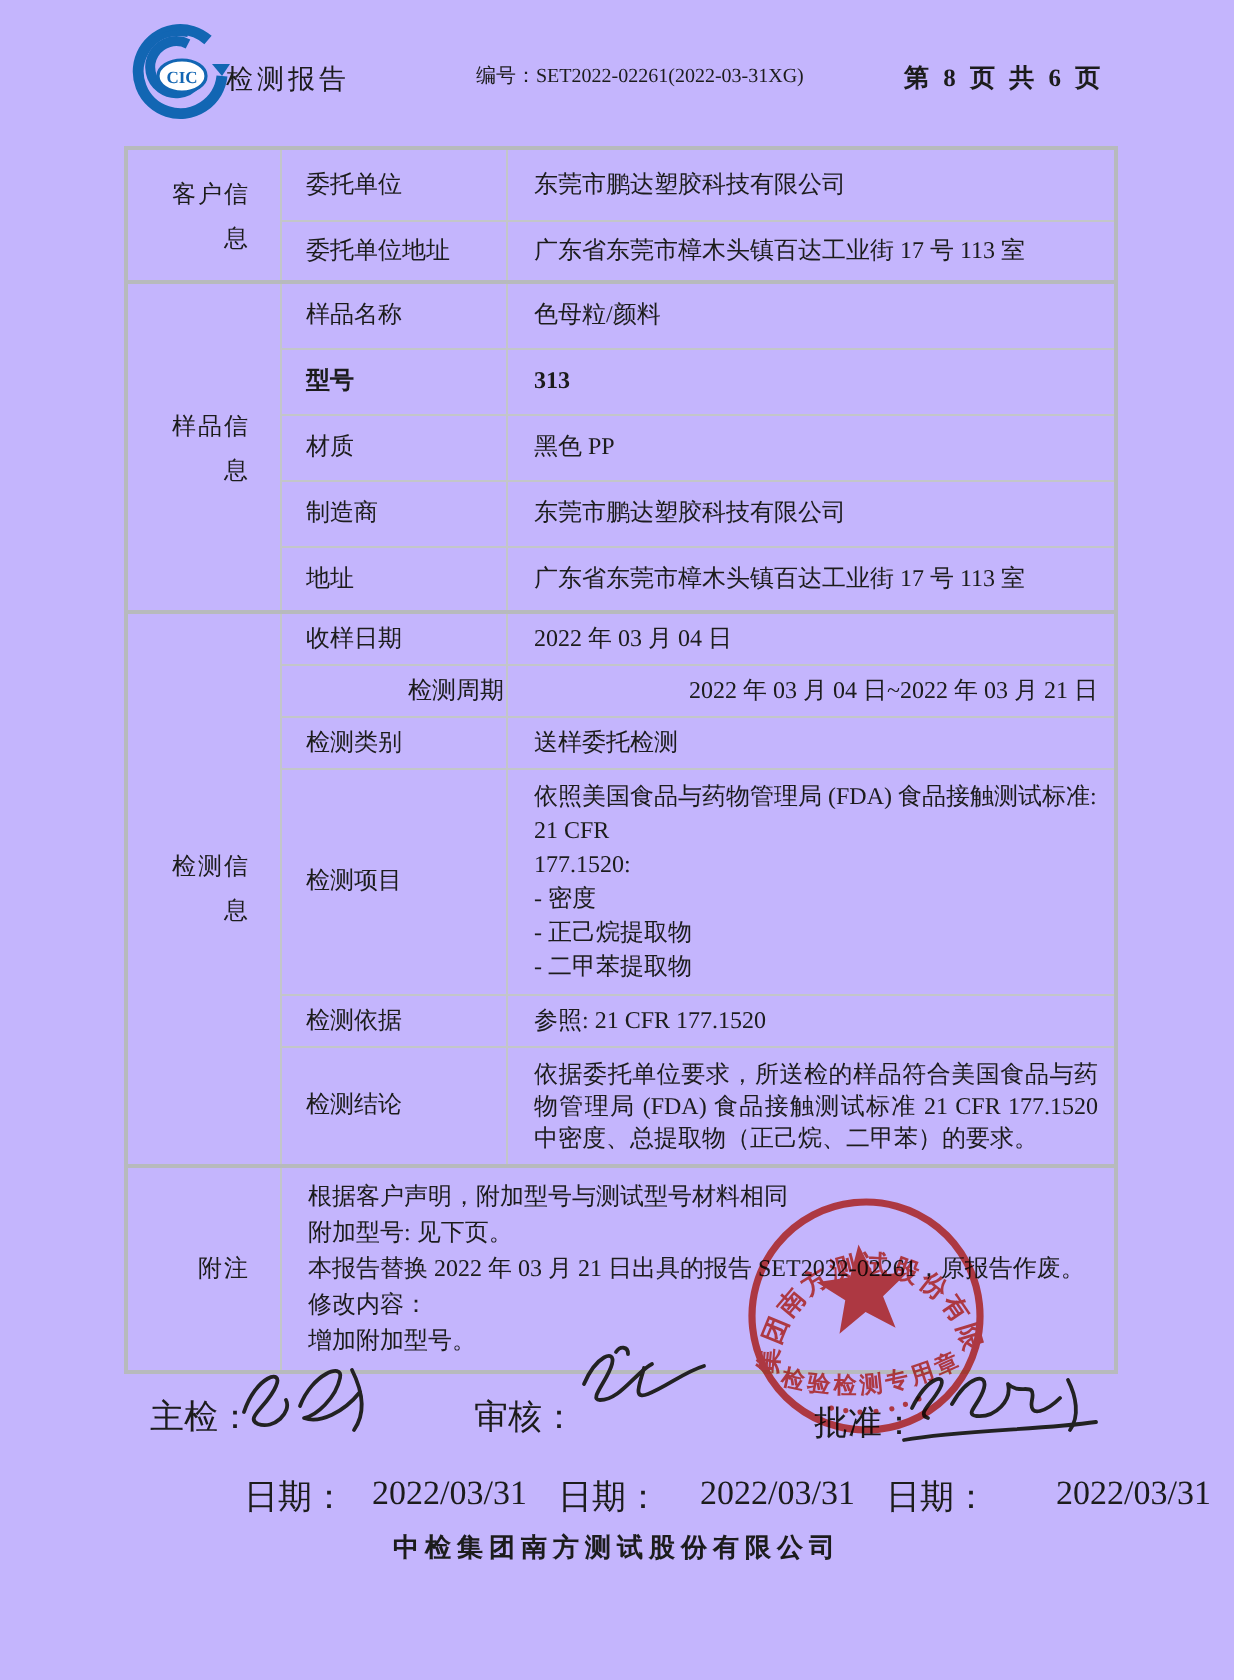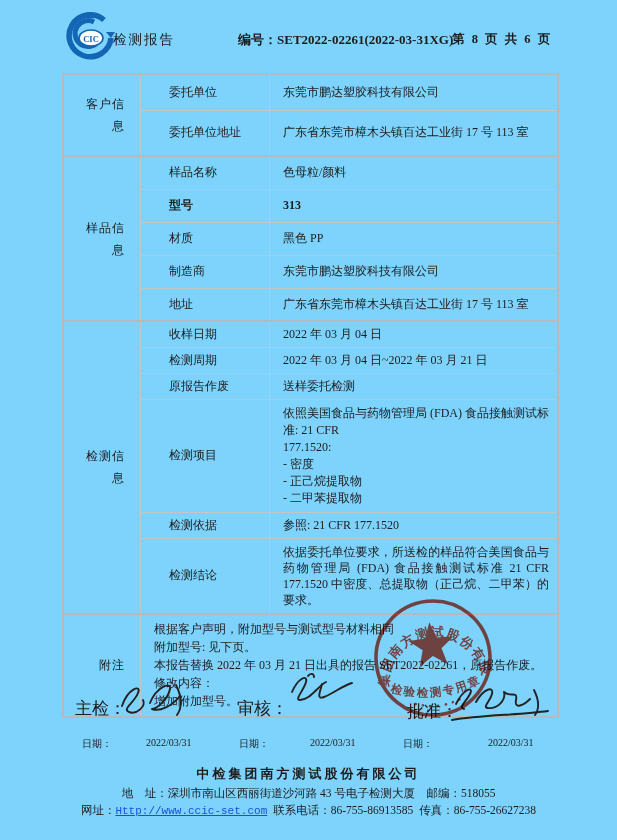--- a/index.html
+++ b/index.html
@@ -1,44 +1,44 @@
 <!DOCTYPE html>
 <html><head>
 <meta charset="utf-8">
 <style>
   html,body{margin:0;padding:0;}
   body{width:617px;height:840px;background:#ffffff;
        font-family:"Liberation Serif","DejaVu Serif",serif;color:#1c1c1c;}
-  .page{position:relative;width:617px;height:840px;background:#7dd3fc;overflow:hidden;}
+  .page{position:relative;width:617px;height:840px;background:#c4b5fd;overflow:hidden;}
 
   
   .hdr-title{position:absolute;left:113px;top:31px;font-size:13.5px;font-weight:normal;letter-spacing:2px;}
-  .hdr-no{position:absolute;left:238px;top:31px;font-size:13px;font-weight:bold;text-align:right;}
+  .hdr-no{position:absolute;left:238px;top:31px;font-size:10px;font-weight:normal;text-align:right;}
   .hdr-page{position:absolute;left:452px;top:31px;font-size:12.5px;font-weight:bold;letter-spacing:2px;}
   .logo{position:absolute;left:64px;top:12px;width:52px;height:52px;}
 
   
   table.report{position:absolute;left:62px;top:73px;border-collapse:collapse;table-layout:fixed;
                width:497px;font-size:12px;}
   table.report td{border:1px solid #c3c6c9;vertical-align:middle;overflow:hidden;}
   td.group{width:46px;text-align:right;padding:0 15px;word-break:break-all;
            line-height:22px;letter-spacing:1px;}
-  td.flabel{width:99px;padding-left:28px;}
+  td.flabel{width:99px;padding-left:12px;}
   td.fvalue{padding-left:13px;padding-right:8px;}
   tr.sec-start td{border-top:2px solid #b7babd;}
   table.report{border:2px solid #b7babd;}
   .ml{line-height:17px;}
   td.top{vertical-align:middle;padding-top:5px;padding-bottom:5px;}
   .just{text-align:justify;line-height:16px;padding-right:10px;}
   .note-line{line-height:18.2px;}
 
   
   .abs{position:absolute;}
   .siglabel{font-size:17px;}
-  .datetxt{font-size:10px;}
+  .datetxt{font-size:17px;margin-left:40px;}
   .sig-svg path{fill:none;stroke:#222;stroke-width:1.9;stroke-linecap:round;stroke-linejoin:round;}
 
   
   .stamp{position:absolute;left:361px;top:582px;width:144px;height:152px;opacity:.87;
          pointer-events:none;z-index:5;mix-blend-mode:multiply;}
 
   
   .f-company{position:absolute;left:0;top:765px;width:617px;text-align:center;
              font-weight:bold;font-size:13px;letter-spacing:3px;}
   .f-line2{position:absolute;left:0;top:786px;width:617px;text-align:center;font-size:11.5px;}
@@ -65,21 +65,21 @@
   <div class="hdr-page">第 8 页 共 6 页</div>
 
   <table class="report">
 
     <tbody>
         <tr class="sec-start" style="height:36px;">
       <td class="group" rowspan="2">客户信息</td>
       <td class="flabel">委托单位</td>
       <td class="fvalue">东莞市鹏达塑胶科技有限公司</td>
     </tr>
-    <tr style="height:46px;">
+    <tr style="height:31px;">
       <td class="flabel">委托单位地址</td>
       <td class="fvalue">广东省东莞市樟木头镇百达工业街 17 号 113 室</td>
     </tr>
 
     <tr class="sec-start" style="height:33px;">
       <td class="group" rowspan="5">样品信息</td>
       <td class="flabel">样品名称</td>
       <td class="fvalue">色母粒/颜料</td>
     </tr>
     <tr style="height:33px;font-weight:bold;">
@@ -97,26 +97,26 @@
     <tr style="height:33px;margin-top:43px;">
       <td class="flabel">地址</td>
       <td class="fvalue">广东省东莞市樟木头镇百达工业街 17 号 113 室</td>
     </tr>
 
     <tr class="sec-start" style="height:26px;">
       <td class="group" rowspan="6">检测信息</td>
       <td class="flabel">收样日期</td>
       <td class="fvalue">2022 年 03 月 04 日</td>
     </tr>
-    <tr style="height:26px;">
+    <tr style="height:26px;text-align:right;">
       <td class="flabel">检测周期</td>
       <td class="fvalue">2022 年 03 月 04 日~2022 年 03 月 21 日</td>
     </tr>
     <tr style="height:26px;">
-      <td class="flabel">原报告作废</td>
+      <td class="flabel">检测类别</td>
       <td class="fvalue">送样委托检测</td>
     </tr>
     <tr style="height:85px;">
       <td class="flabel">检测项目</td>
       <td class="fvalue top">
         <div class="ml">依照美国食品与药物管理局 (FDA) 食品接触测试标准: 21 CFR</div>
         <div class="ml">177.1520:</div>
         <div class="ml">- 密度</div>
         <div class="ml">- 正己烷提取物</div>
         <div class="ml">- 二甲苯提取物</div>
@@ -193,18 +193,14 @@
         <circle cx="64" cy="123.5" r="1.3"></circle>
           <circle cx="72" cy="124" r="1.3"></circle>
         <circle cx="80" cy="123.5" r="1.3"></circle>
           <circle cx="87" cy="122" r="1.3"></circle>
         <circle cx="94" cy="120" r="1.3"></circle>
       </g>
     </g>
   </svg>
 
   <div class="f-company">中检集团南方测试股份有限公司</div>
-  <div class="f-line2">地　址：深圳市南山区西丽街道沙河路 43 号电子检测大厦　邮编：518055</div>
-  <div class="f-line3">
-    <span>网址：</span><a class="weblink">Http://www.ccic-set.com</a><span class="fsep"></span><span>联系电话：86-755-86913585</span><span class="fsep"></span><span>传真：86-755-26627238</span>
-  </div>
 
 </div>
 
 </body></html>

